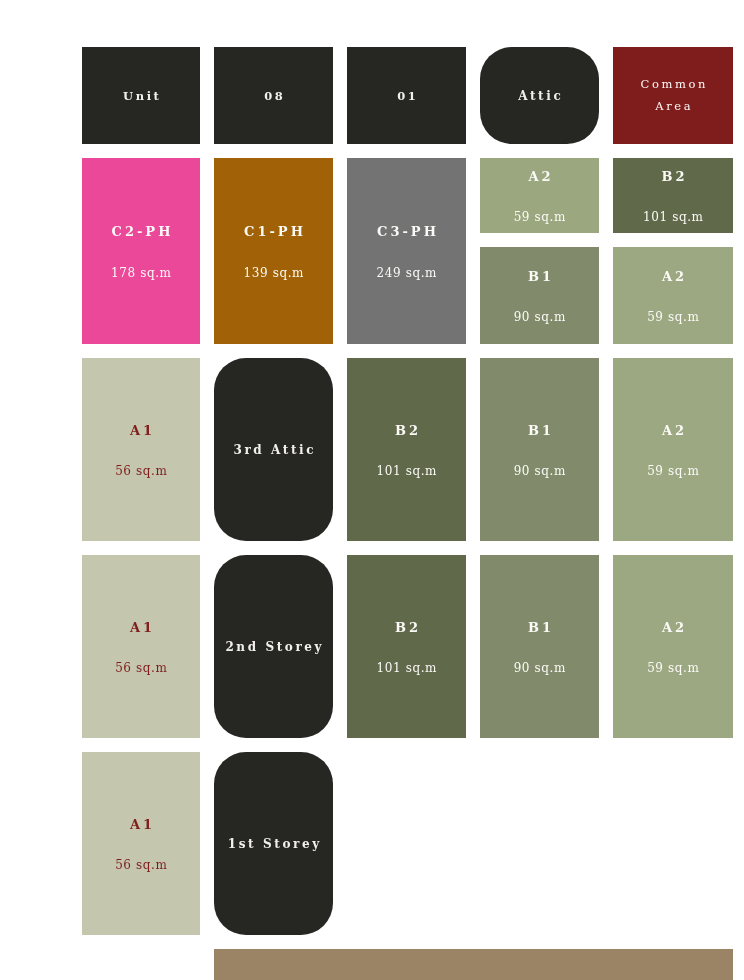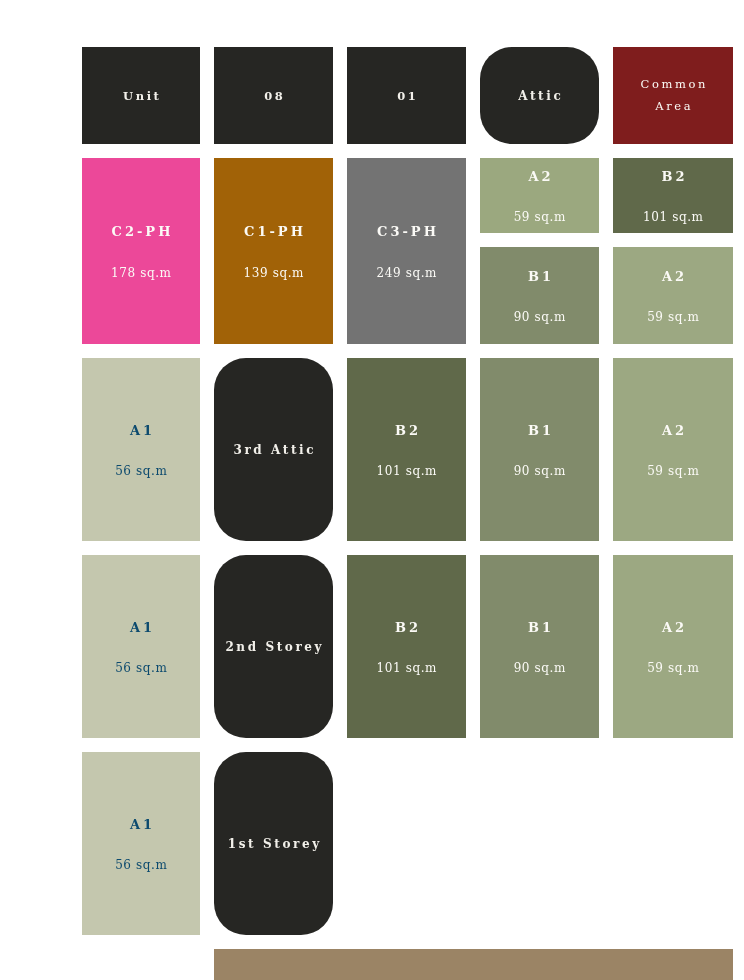--- a/index.html
+++ b/index.html
@@ -67,21 +67,21 @@
 
   .unit-area {
     font-size: 12px;
     letter-spacing: 0.6px;
     color: #fbfaf6;
     margin-top: 24px;
     text-indent: 0.6px;
   }
 
   .unit-name.dim, .unit-area.dim {
-    color: #0c4a6e;
+    color: #7f1d1d;
   }
 
   .common-txt {
     font-size: 11.5px;
     letter-spacing: 2.6px;
     color: #fbfaf6;
     line-height: 1.85;
     text-indent: 2.6px;
   }
 

